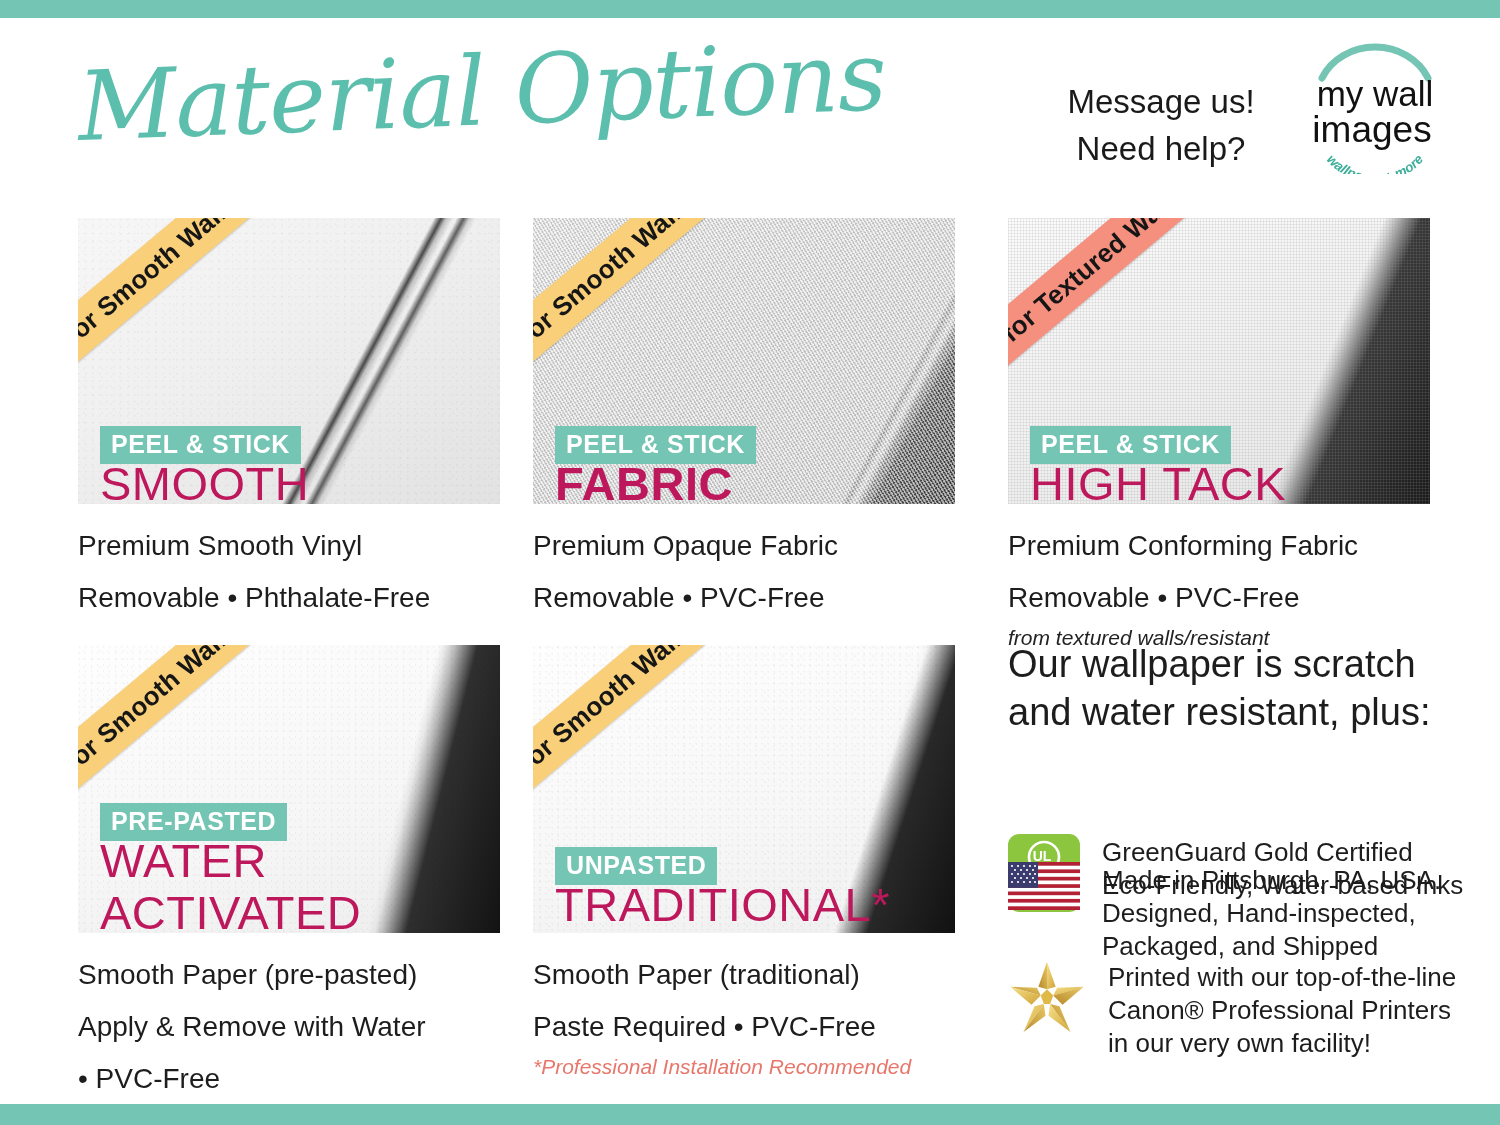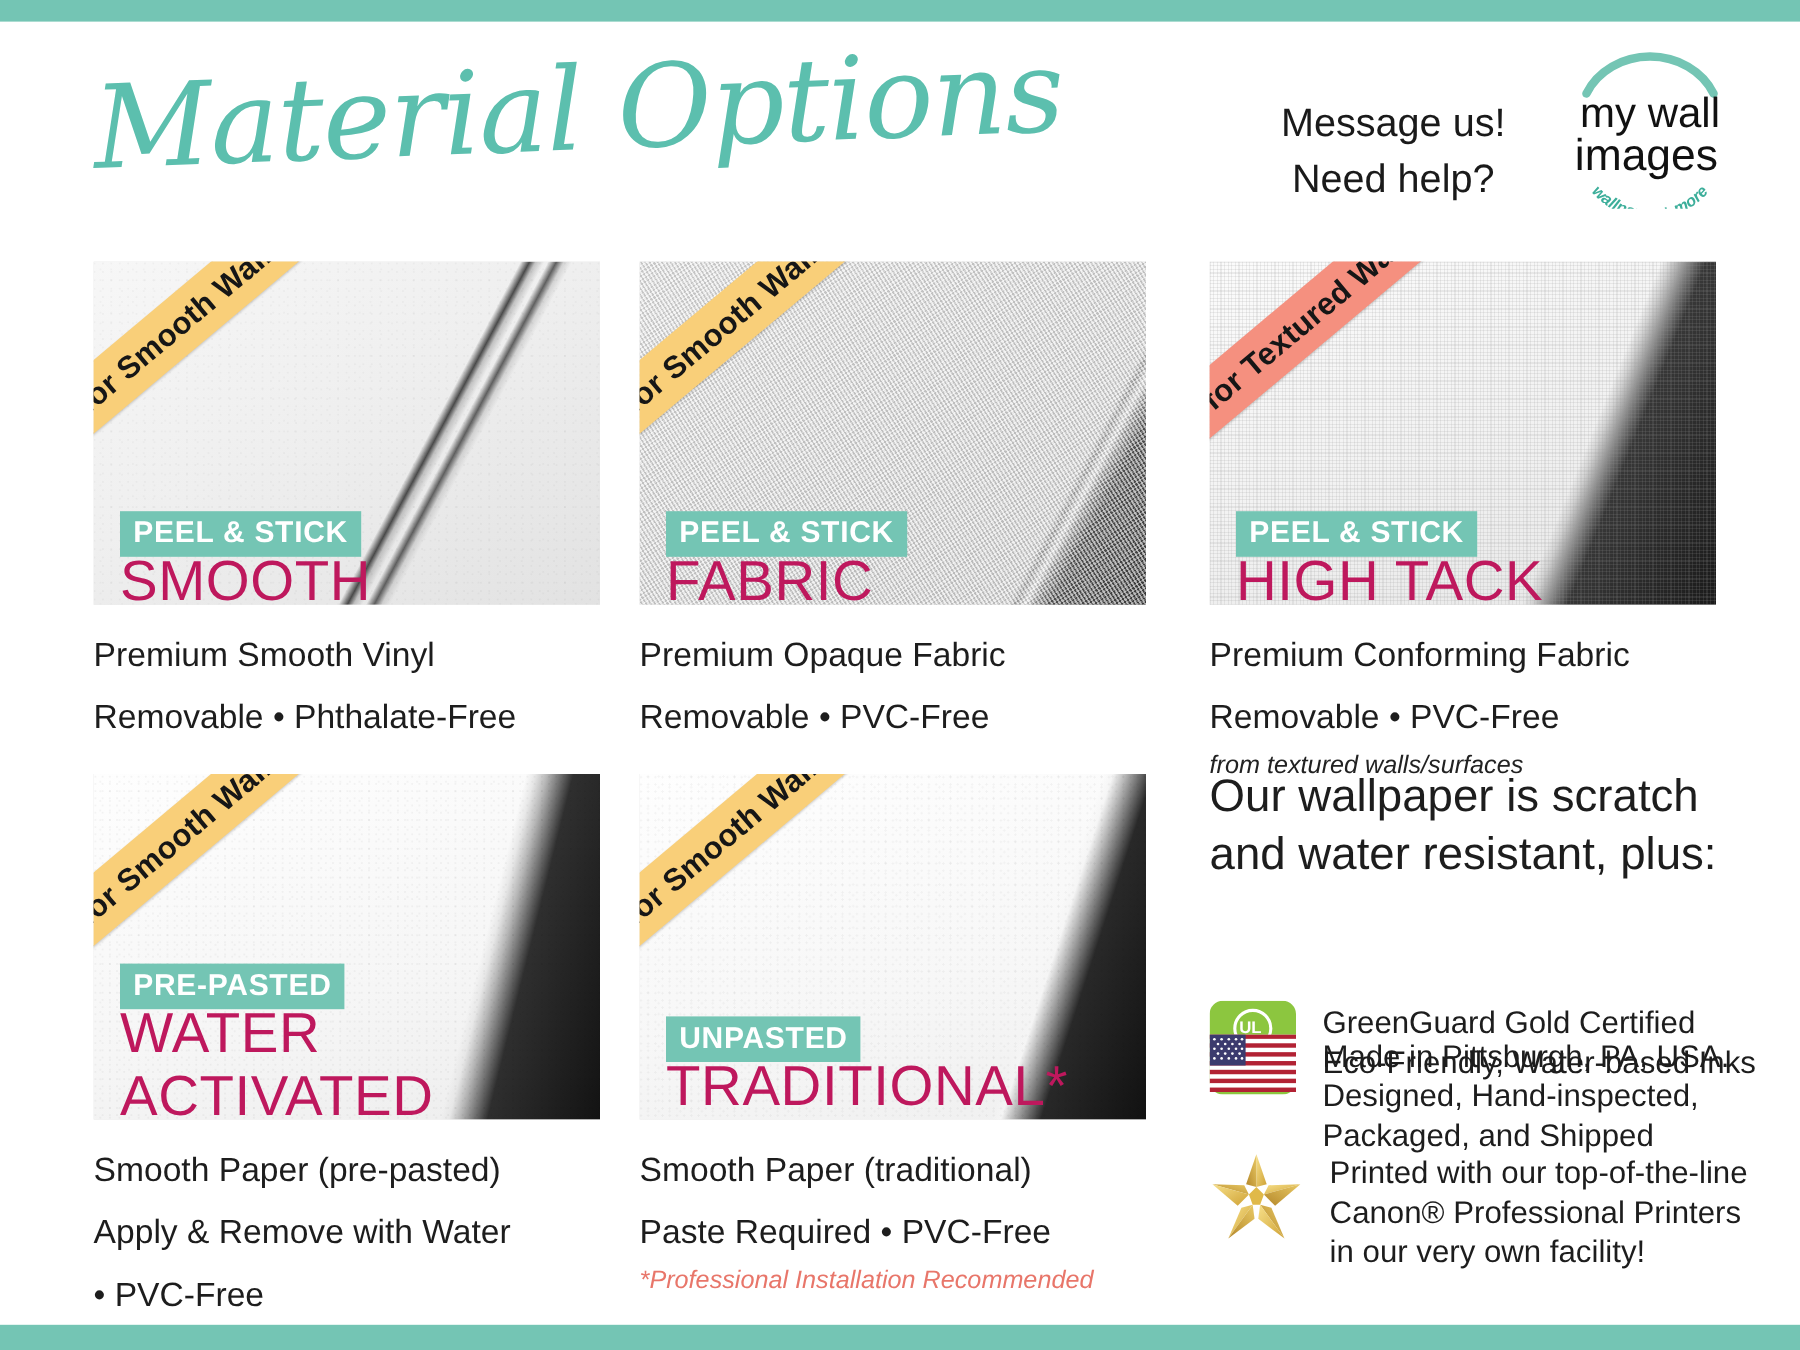--- a/index.html
+++ b/index.html
@@ -156,40 +156,40 @@
 
 <div class="card" style="left:533px; top:218px; width:422px;">
   <div class="card-img" style="height:286px;">
     <div class="tex" style="background:
            linear-gradient(118deg, rgba(0,0,0,0) 0%, rgba(0,0,0,0) 80%, rgba(120,120,120,.55) 81%, rgba(235,235,235,.7) 82.4%, rgba(90,90,90,.5) 83.6%, rgba(40,40,40,.85) 86%, rgba(20,20,20,.92) 100%),
            linear-gradient(150deg,#e3e3e3 0%,#d9d9d9 50%,#cfcfcf 100%);"></div>
     <div class="tex" style="background-image:repeating-linear-gradient(58deg, rgba(255,255,255,.55) 0 1.5px, rgba(120,120,120,.16) 1.5px 3px),
                                  repeating-linear-gradient(-32deg, rgba(255,255,255,.3) 0 1.5px, rgba(110,110,110,.12) 1.5px 3px);"></div>
     <div class="ribbon yellow">for Smooth Walls</div>
     <div class="badge" style="top:208px;">PEEL &amp; STICK</div>
-    <div class="card-name" style="top:240px;">FABRIC</div>
+    <div class="card-name" style="top:240px;font-weight:bold;">FABRIC</div>
   </div>
   <div class="card-desc">Premium Opaque Fabric
 Removable • PVC-Free</div>
 </div>
 
 <div class="card" style="left:1008px; top:218px; width:422px;">
   <div class="card-img" style="height:286px;">
     <div class="tex" style="background:
            linear-gradient(112deg, rgba(0,0,0,0) 0%, rgba(0,0,0,0) 70%, rgba(205,205,205,.85) 71.5%, rgba(120,120,120,.6) 73%, rgba(35,35,35,.9) 77%, rgba(15,15,15,.95) 100%),
            linear-gradient(160deg,#fbfbfb 0%,#f1f1f1 55%,#e6e6e6 100%);"></div>
     <div class="tex" style="background-image:repeating-linear-gradient(0deg, rgba(150,150,150,.16) 0 1px, transparent 1px 3px),
                                  repeating-linear-gradient(90deg, rgba(150,150,150,.16) 0 1px, transparent 1px 3px);"></div>
     <div class="ribbon red" style="left:-80px; top:22px;">for Textured Walls</div>
     <div class="badge" style="top:208px;">PEEL &amp; STICK</div>
     <div class="card-name" style="top:240px;">HIGH TACK</div>
   </div>
   <div class="card-desc">Premium Conforming Fabric
 Removable • PVC-Free</div>
-  <div class="card-note">from textured walls/surfaces</div>
+  <div class="card-note">from textured walls/resistant</div>
 </div>
 
 <div class="card" style="left:78px; top:645px; width:422px;">
   <div class="card-img" style="height:288px;">
     <div class="tex" style="background:
            linear-gradient(104deg, rgba(0,0,0,0) 0%, rgba(0,0,0,0) 73%, rgba(230,230,230,.9) 74.5%, rgba(130,130,130,.55) 76.5%, rgba(30,30,30,.92) 81%, rgba(10,10,10,.96) 100%),
            linear-gradient(165deg,#fefefe 0%,#f6f6f6 60%,#ededed 100%);"></div>
     <div class="tex" style="background-image:radial-gradient(circle at 25% 35%, rgba(0,0,0,.04) 0 1px, transparent 1px),
                                  radial-gradient(circle at 70% 80%, rgba(0,0,0,.035) 0 1px, transparent 1px);
                 background-size:6px 6px, 8px 8px;"></div>

